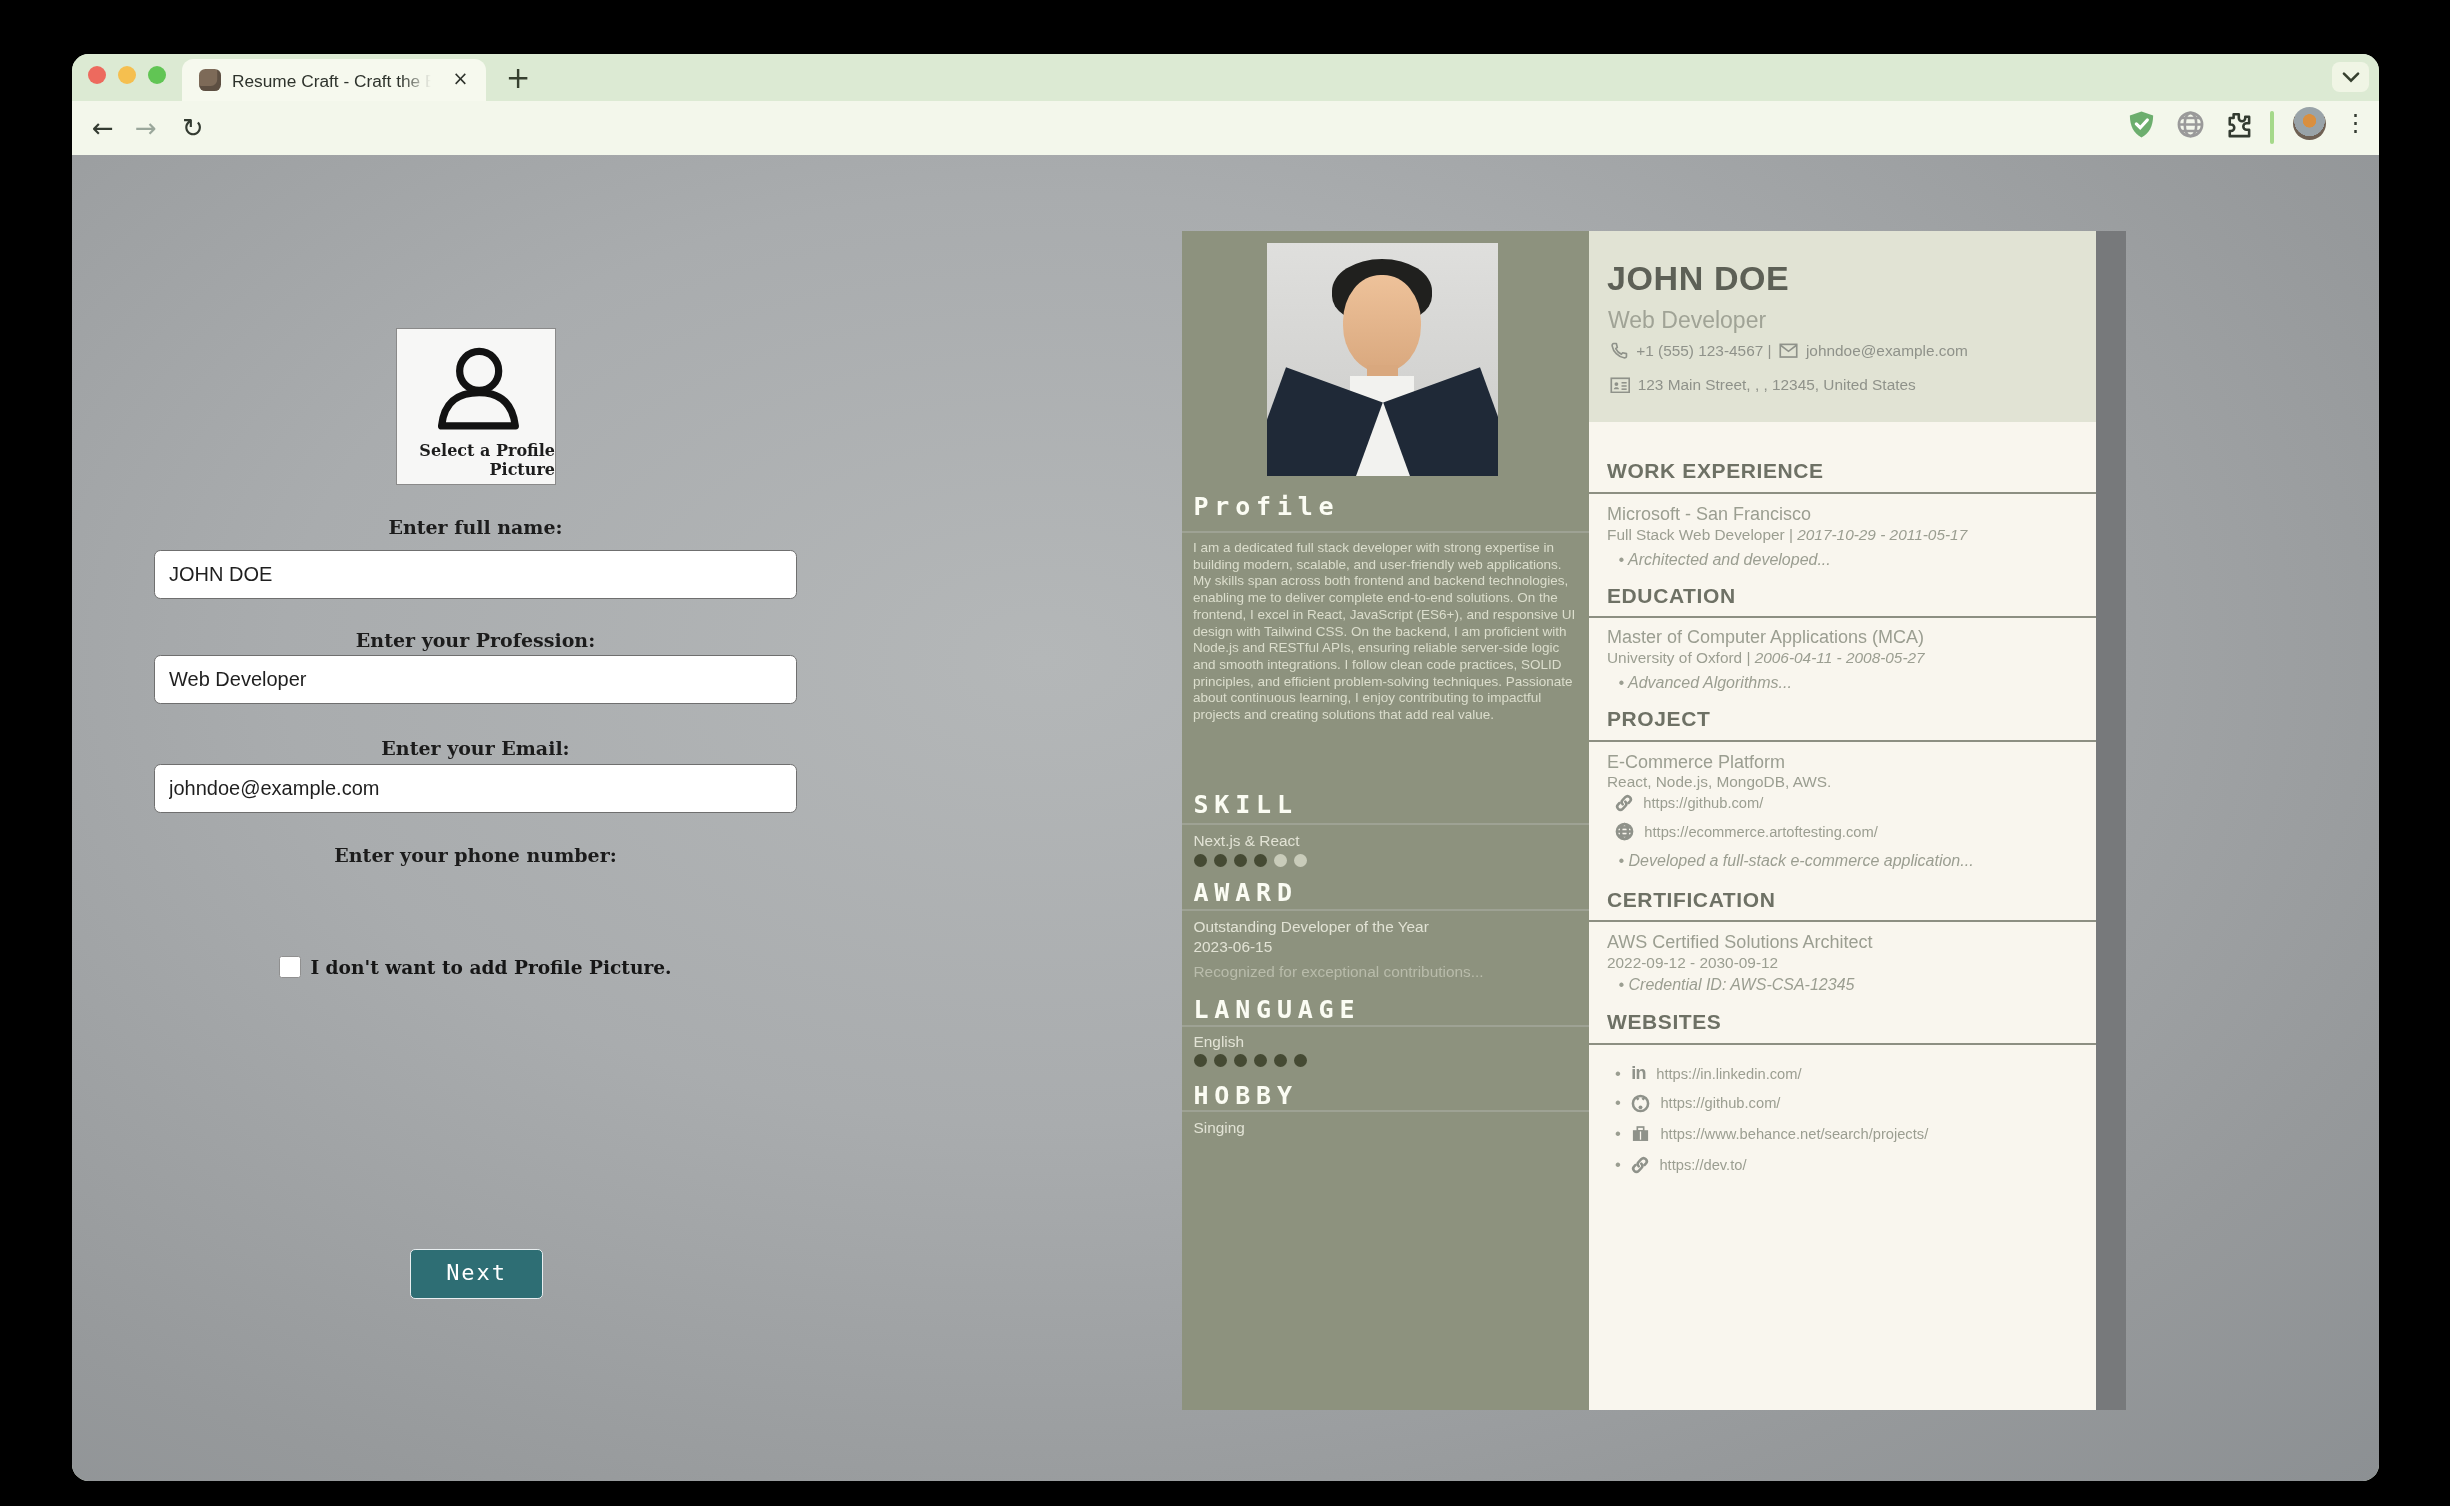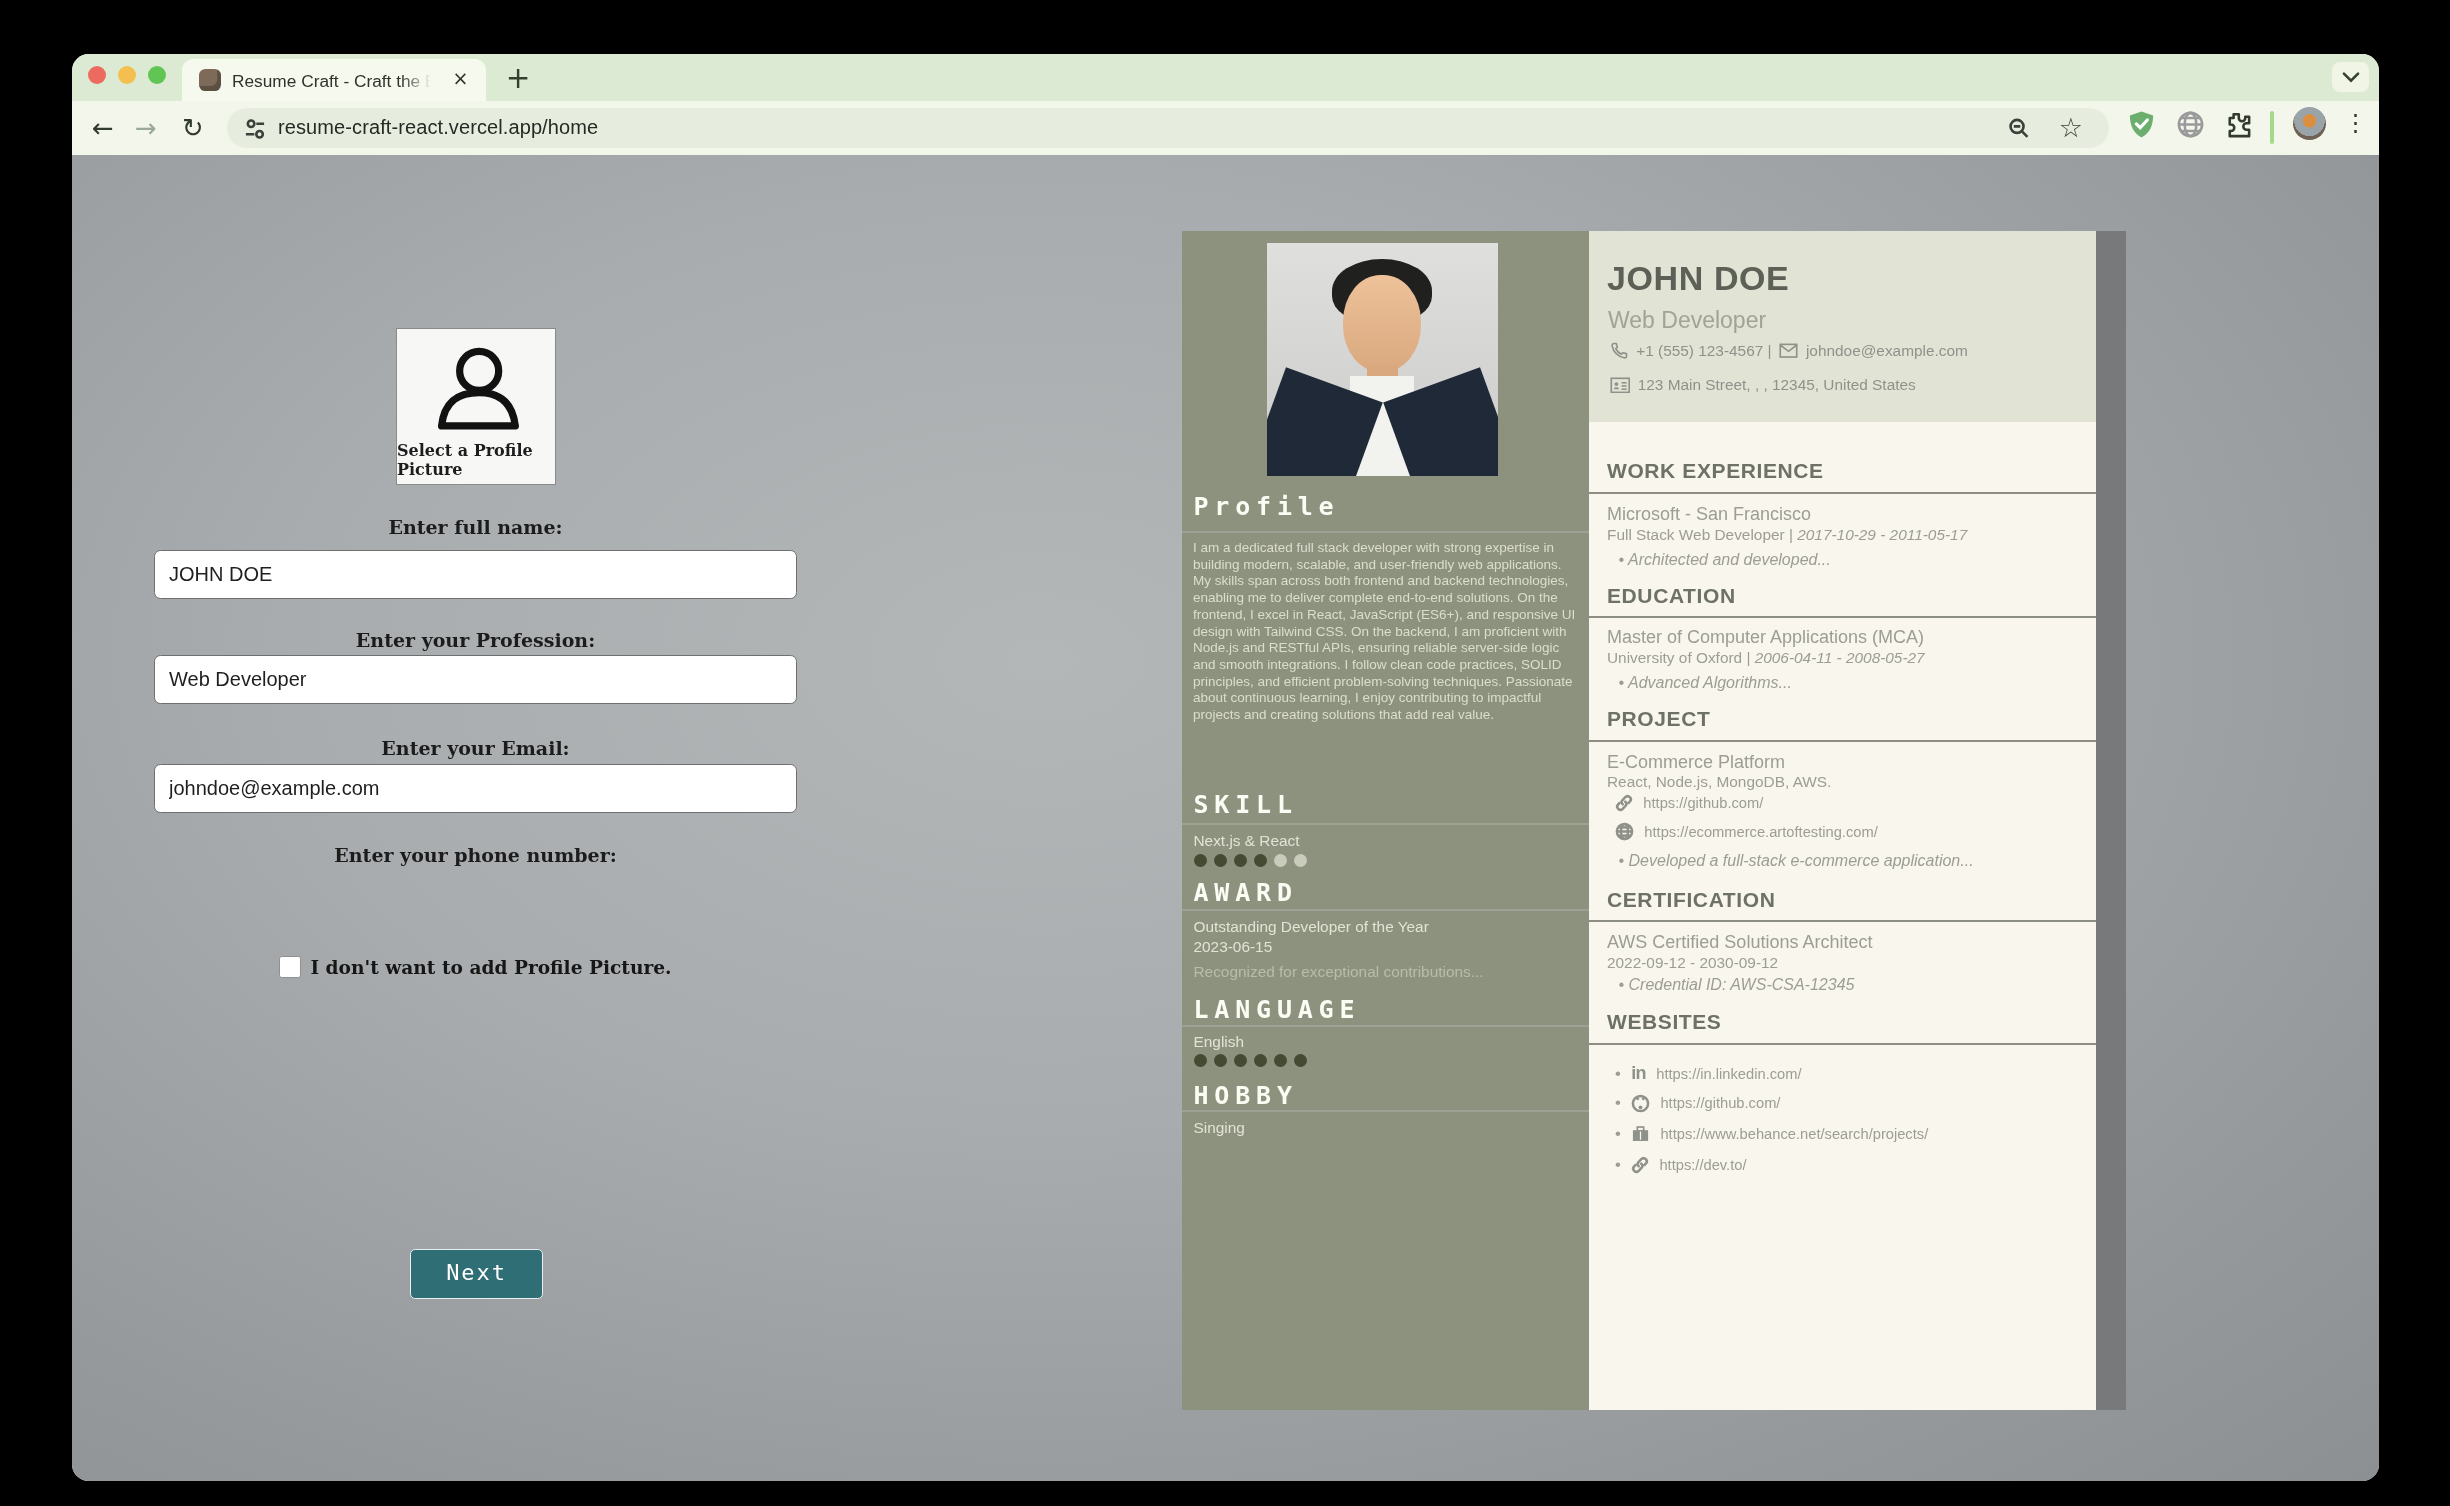--- a/index.html
+++ b/index.html
@@ -49,21 +49,21 @@
   #content { position:absolute; left:0; top:101px; width:2307px; height:1326px;
              background:radial-gradient(ellipse at 42% 38%, #b4b7b8 0%, #a9acae 40%, #96999b 78%, #8c9093 100%); }
 
   
   #form { position:absolute; left:82px; top:37px; width:643px; height:1269px; }
   #form-title { position:absolute; left:0; top:38px; width:100%; text-align:center; font-size:49px;
                 font-weight:bold; color:#2c2c2c; letter-spacing:-0.6px; }
   #picture-box { position:absolute; left:242px; top:136px; width:160px; height:157px; background:#f7f7f6;
                  border:1.3px solid #8a8a8a; }
   #picture-box svg { position:absolute; left:33px; top:11.5px; }
-  #picture-box .cap { position:absolute; left:0; bottom:5.1px; width:100%; text-align:left; font-size:16px;
+  #picture-box .cap { position:absolute; left:0; bottom:5.1px; width:100%; text-align:right; font-size:16px;
                       font-weight:bold; color:#1d1d1d;margin-top:32px; }
   .flabel { position:absolute; width:100%; text-align:center; font-size:19px; font-weight:bold; color:#1c1c1c; }
   .finput { position:absolute; left:0; width:643px; height:49px; border-radius:6.4px; border:0.6px solid #6f6f6f;
             background:#fff; font-size:20px; color:#1f1f1f; padding:0 14px; font-family:"Liberation Sans",sans-serif; }
   #checkrow { position:absolute; left:0; top:764px; width:100%; display:flex; justify-content:center;
               align-items:center; gap:9px; }
   #checkbox { width:22px; height:22px; background:#fff; border:1.3px solid #909090; border-radius:2.6px; }
   #checkrow .clabel { font-size:18.6px; font-weight:bold; color:#161616; }
   #page-ind { position:absolute; left:0; top:980px; width:100%; text-align:center; font-size:29.5px;
               font-weight:bold; color:#1b1b1b; letter-spacing:1.3px; }
@@ -139,35 +139,20 @@
         <path d="M3 4 L14 15 L25 4" fill="none" stroke="#36402f" stroke-width="4" stroke-linecap="round"></path>
       </svg>
     </div>
   </div>
 
   <div id="toolbar">
     <div class="navico glyph" style="left:13px">←</div>
     <div class="navico glyph" style="left:56px;color:#9aa79b">→</div>
     <div class="navico glyph" style="left:103px">↻</div>
 
-    <div id="omnibox">
-      <svg class="tune" width="26" height="26" viewBox="0 0 40 40">
-        <circle cx="14" cy="12" r="5" class="st" style="stroke:#3a413a"></circle>
-        <line x1="22" y1="12" x2="34" y2="12" class="st" style="stroke:#3a413a"></line>
-        <circle cx="27" cy="28" r="5" class="st" style="stroke:#3a413a"></circle>
-        <line x1="6" y1="28" x2="19" y2="28" class="st" style="stroke:#3a413a"></line>
-      </svg>
-      <div class="url">resume-craft-react.vercel.app/home</div>
-      <svg class="zoomico" width="26" height="26" viewBox="0 0 40 40">
-        <circle cx="17" cy="16" r="10" class="st" style="stroke:#3a413a"></circle>
-        <line x1="12" y1="16" x2="22" y2="16" class="st" style="stroke:#3a413a"></line>
-        <line x1="25" y1="24" x2="33" y2="32" class="st" style="stroke:#3a413a"></line>
-      </svg>
-      <div class="star glyph">☆</div>
-    </div>
 
     <svg class="tb-right" style="left:2054px" viewBox="0 0 48 48">
       <path d="M24 4 L42 10 C42 26 36 38 24 44 C12 38 6 26 6 10 Z" fill="#6cae6e"></path>
       <path d="M16 23 L22 29 L33 17" fill="none" stroke="#fff" stroke-width="5" stroke-linecap="round"></path>
     </svg>
     <svg class="tb-right" style="left:2103px" viewBox="0 0 48 48">
       <circle cx="24" cy="24" r="18" class="st" style="stroke:#9a9a9a;stroke-width:4"></circle>
       <ellipse cx="24" cy="24" rx="9" ry="18" class="st" style="stroke:#9a9a9a;stroke-width:4"></ellipse>
       <line x1="6" y1="24" x2="42" y2="24" class="st" style="stroke:#9a9a9a;stroke-width:4"></line>
       <line x1="9" y1="14" x2="39" y2="14" class="st" style="stroke:#9a9a9a;stroke-width:4"></line>

